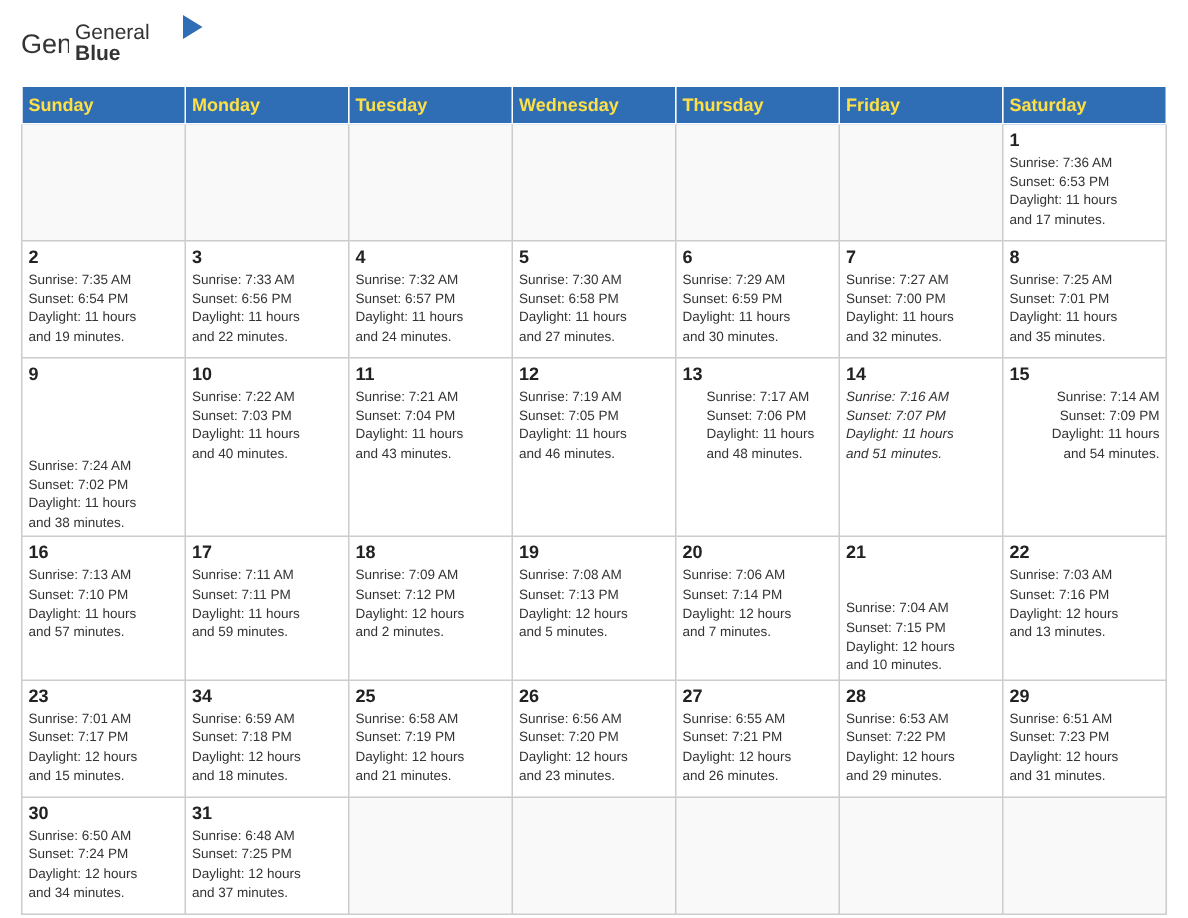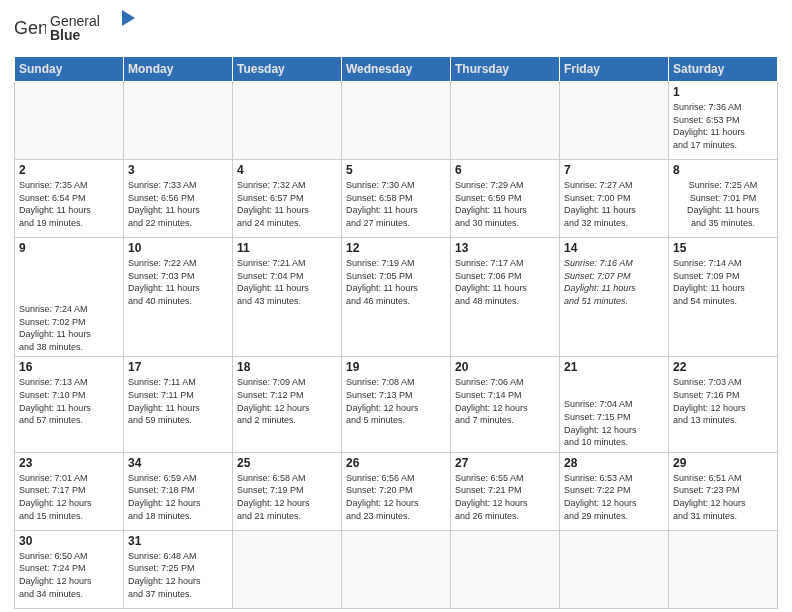--- a/index.html
+++ b/index.html
@@ -44,21 +44,21 @@
       font-size: 13px;
       color: #444;
     }
     .calendar {
       width: 100%;
       border-collapse: collapse;
       table-layout: fixed;
     }
     .calendar thead tr th {
       background: #2f6db5;
-      color: #e5e5e5;
+      color: #fde047;
       font-size: 12px;
       font-weight: bold;
       padding: 5px 4px;
       text-align: left;
       border: 1px solid #fff;
     }
     .calendar tbody tr td {
       border: 1px solid #ccc;
       vertical-align: top;
       padding: 3px 4px;
@@ -175,21 +175,21 @@
           </td>
           <td>
             <span class="day-number">7</span>
             <div class="day-info" style="white-space: pre-line;">Sunrise: 7:27 AM
 Sunset: 7:00 PM
 Daylight: 11 hours
 and 32 minutes.</div>
           </td>
           <td>
             <span class="day-number">8</span>
-            <div class="day-info" style="white-space: pre-line; text-align: center;">Sunrise: 7:25 AM
+            <div class="day-info" style="white-space: pre-line;">Sunrise: 7:25 AM
 Sunset: 7:01 PM
 Daylight: 11 hours
 and 35 minutes.</div>
           </td>
         </tr>
         <tr>
           <td>
             <span class="day-number">9</span>
             <div class="day-info" style="white-space: pre-line; margin-top: 48px;">Sunrise: 7:24 AM
 Sunset: 7:02 PM
@@ -212,35 +212,35 @@
           </td>
           <td>
             <span class="day-number">12</span>
             <div class="day-info" style="white-space: pre-line;">Sunrise: 7:19 AM
 Sunset: 7:05 PM
 Daylight: 11 hours
 and 46 minutes.</div>
           </td>
           <td>
             <span class="day-number">13</span>
-            <div class="day-info" style="white-space: pre-line;">Sunrise: 7:17 AM
+            <div class="day-info" style="white-space: pre-line; margin-left: 16px;">Sunrise: 7:17 AM
 Sunset: 7:06 PM
 Daylight: 11 hours
 and 48 minutes.</div>
           </td>
           <td>
             <span class="day-number">14</span>
             <div class="day-info" style="white-space: pre-line; font-style: italic;">Sunrise: 7:16 AM
 Sunset: 7:07 PM
 Daylight: 11 hours
 and 51 minutes.</div>
           </td>
           <td>
             <span class="day-number">15</span>
-            <div class="day-info" style="white-space: pre-line;">Sunrise: 7:14 AM
+            <div class="day-info" style="white-space: pre-line; text-align: right;">Sunrise: 7:14 AM
 Sunset: 7:09 PM
 Daylight: 11 hours
 and 54 minutes.</div>
           </td>
         </tr>
         <tr>
           <td>
             <span class="day-number">16</span>
             <div class="day-info" style="white-space: pre-line;">Sunrise: 7:13 AM
 Sunset: 7:10 PM

